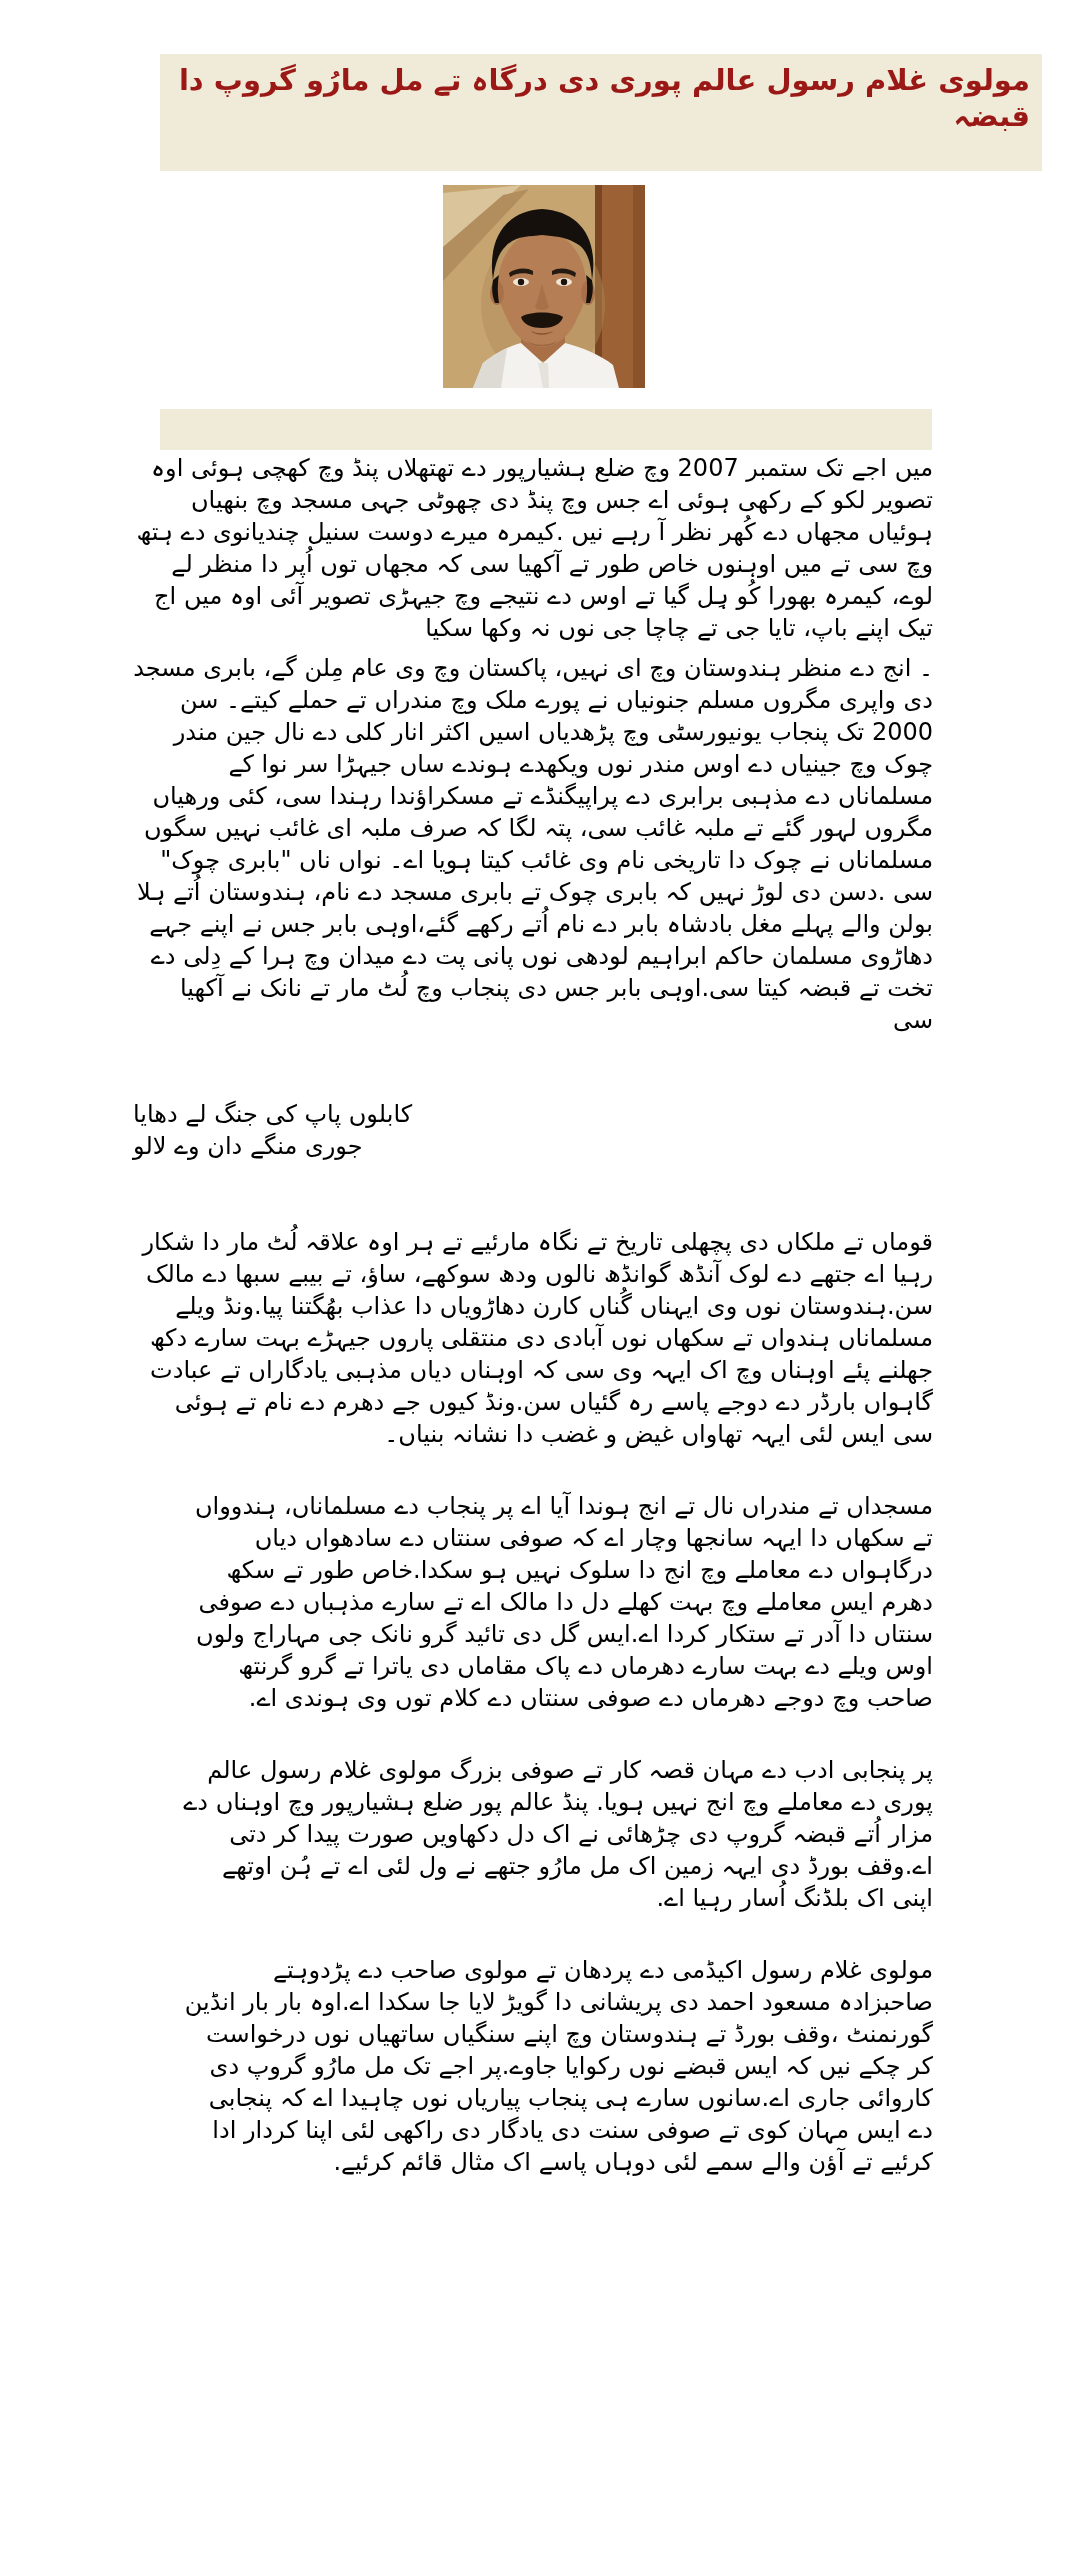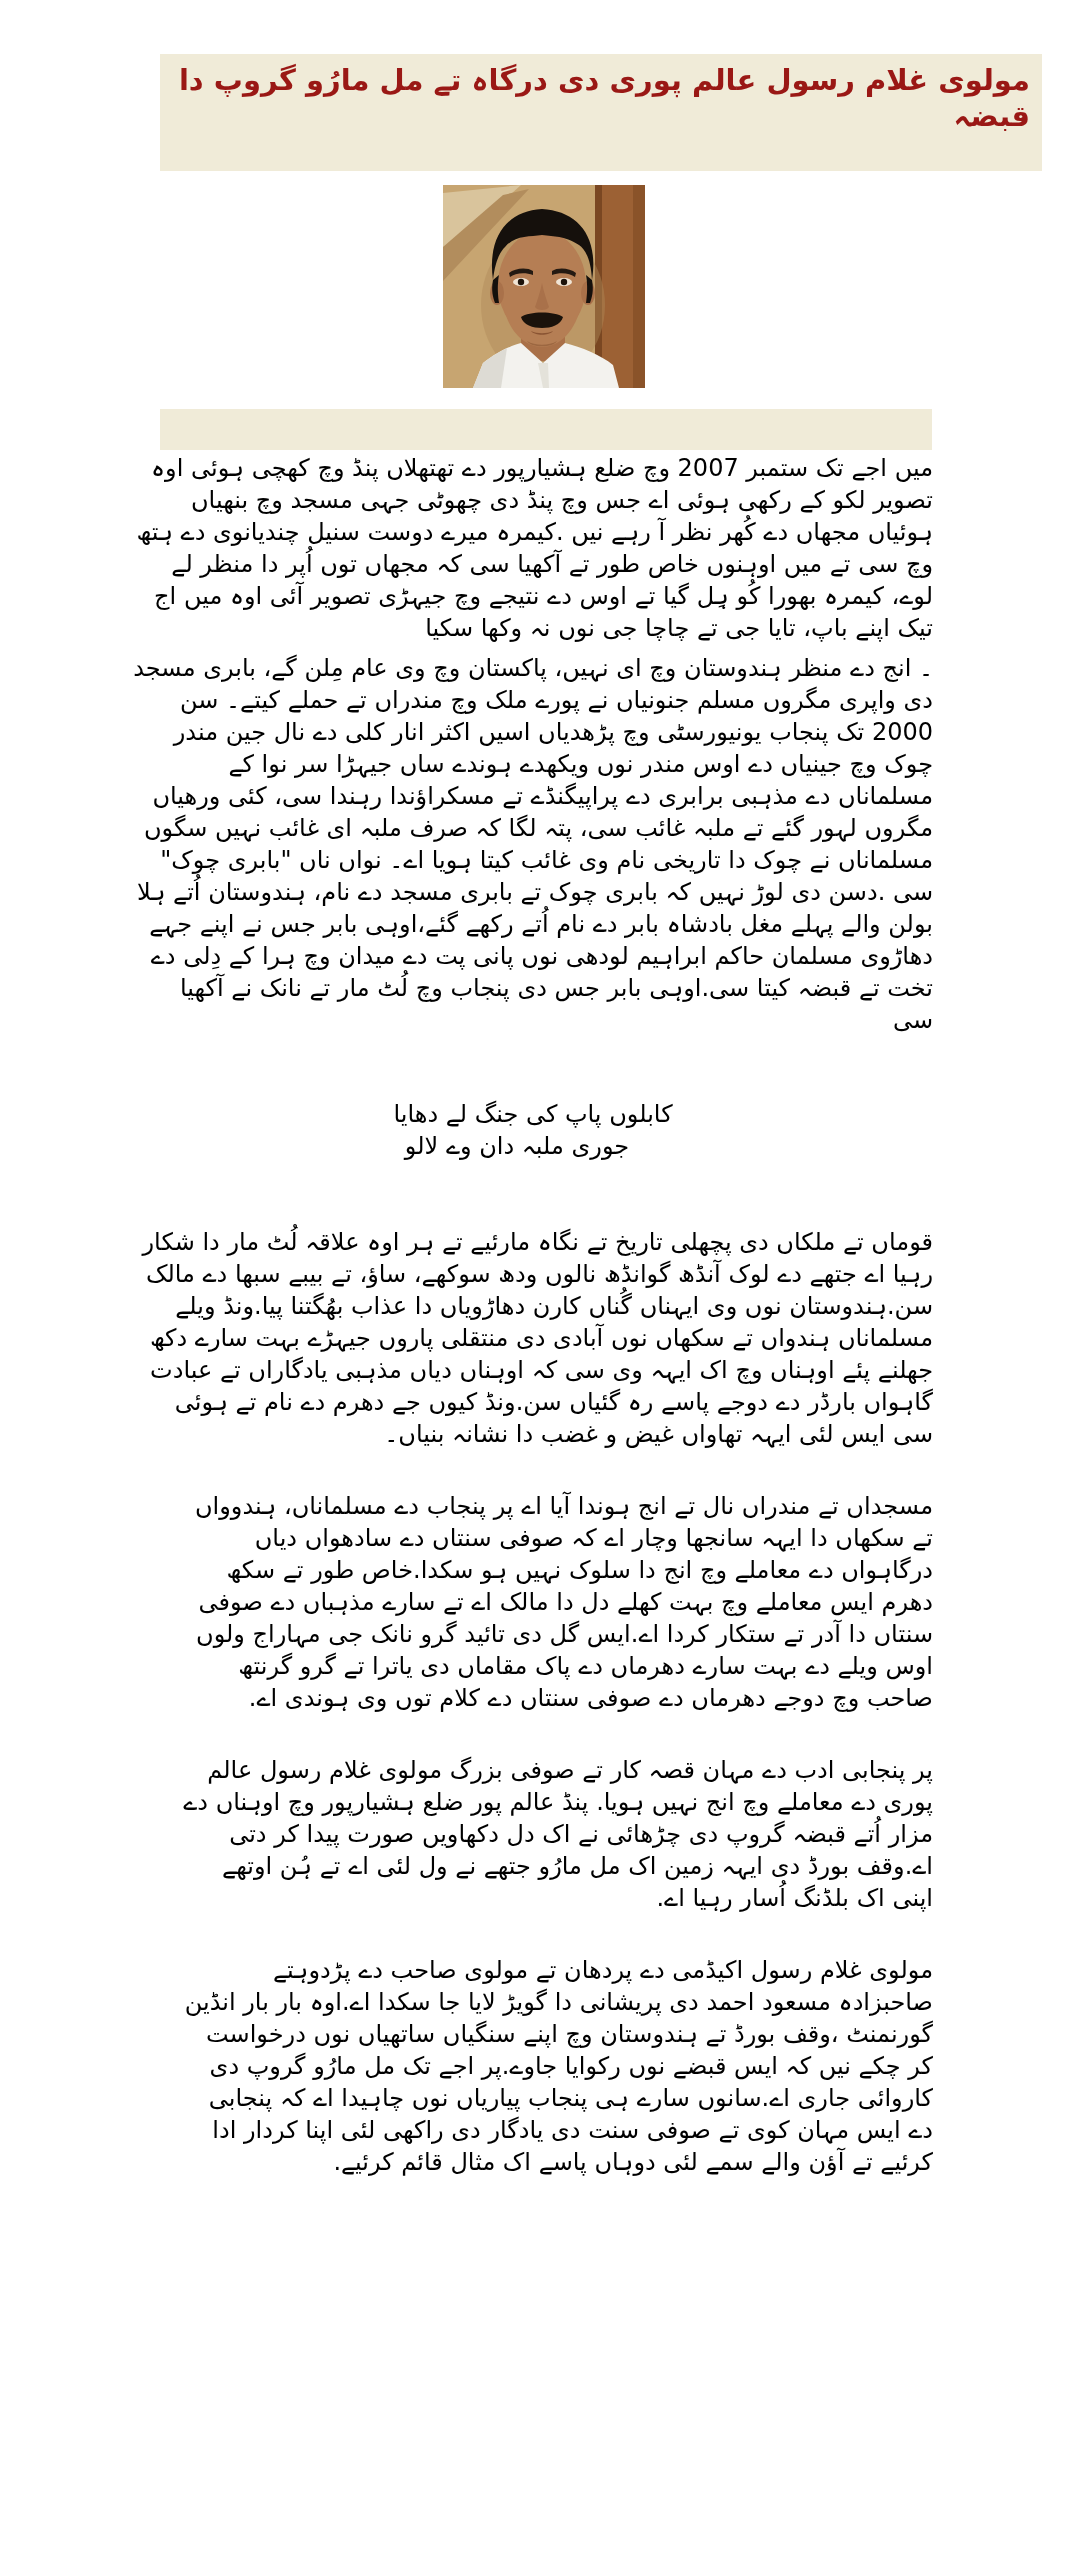--- a/index.html
+++ b/index.html
@@ -58,21 +58,21 @@
     text-align: right;
     font-size: 24px;
     line-height: 32px;
     color: #000000;
   }
   .article-body p { margin: 0; }
   p.para-continuation { margin-top: 8px; }
   .poetry-couplet {
     margin-top: 62px;
     direction: rtl;
-    text-align: center;
+    text-align: left;
   }
   .couplet-line { display: block; }
   .couplet-line.second { padding-right: 32px; }
   p.para-after-couplet { margin-top: 64px; }
   p.para-gap { margin-top: 40px; margin-left: 48px; }
 </style>
 </head>
 <body>
 
 <div class="page">
@@ -131,21 +131,21 @@
   </div>
 
   <div class="divider-bar"></div>
 
   <div class="article-body">
     <p>میں اجے تک ستمبر 2007 وچ ضلع ہشیارپور دے تھتھلاں پنڈ وچ کھچی ہوئی اوہ تصویر لکو کے رکھی ہوئی اے جس وچ پنڈ دی چھوٹی جہی مسجد وچ بنھیاں ہوئیاں مجھاں دے کُھر نظر آ رہے نیں .کیمرہ میرے دوست سنیل چندیانوی دے ہتھ وچ سی تے میں اوہنوں خاص طور تے آکھیا سی کہ مجھاں توں اُپر دا منظر لے لوے، کیمرہ بھورا کُو ہِل گیا تے اوس دے نتیجے وچ جیہڑی تصویر آئی اوہ میں اج تیک اپنے باپ، تایا جی تے چاچا جی نوں نہ وکھا سکیا</p>
     <p class="para-continuation">۔ انج دے منظر ہندوستان وچ ای نہیں، پاکستان وچ وی عام مِلن گے، بابری مسجد دی واپری مگروں مسلم جنونیاں نے پورے ملک وچ مندراں تے حملے کیتے۔ سن 2000 تک پنجاب یونیورسٹی وچ پڑھدیاں اسیں اکثر انار کلی دے نال جین مندر چوک وچ جینیاں دے اوس مندر نوں ویکھدے ہوندے ساں جیہڑا سر نوا کے مسلماناں دے مذہبی برابری دے پراپیگنڈے تے مسکراؤندا رہندا سی، کئی ورھیاں مگروں لہور گئے تے ملبہ غائب سی، پتہ لگا کہ صرف ملبہ ای غائب نہیں سگوں مسلماناں نے چوک دا تاریخی نام وی غائب کیتا ہویا اے۔ نواں ناں "بابری چوک" سی .دسن دی لوڑ نہیں کہ بابری چوک تے بابری مسجد دے نام، ہندوستان اُتے ہلا بولن والے پہلے مغل بادشاہ بابر دے نام اُتے رکھے گئے،اوہی بابر جس نے اپنے جہے دھاڑوی مسلمان حاکم ابراہیم لودھی نوں پانی پت دے میدان وچ ہرا کے دِلی دے تخت تے قبضہ کیتا سی.اوہی بابر جس دی پنجاب وچ لُٹ مار تے نانک نے آکھیا سی</p>
 
     <div class="poetry-couplet">
       <span class="couplet-line">کابلوں پاپ کی جنگ لے دھایا</span>
-      <span class="couplet-line second">جوری ملبہ دان وے لالو</span>
+      <span class="couplet-line second">جوری منگے دان وے لالو</span>
     </div>
 
     <p class="para-after-couplet">قوماں تے ملکاں دی پچھلی تاریخ تے نگاہ مارئیے تے ہر اوہ علاقہ لُٹ مار دا شکار رہیا اے جتھے دے لوک آنڈھ گوانڈھ نالوں ودھ سوکھے، ساؤ، تے بیبے سبھا دے مالک سن.ہندوستان نوں وی ایہناں گُناں کارن دھاڑویاں دا عذاب بھُگتنا پیا.ونڈ ویلے مسلماناں ہندواں تے سکھاں نوں آبادی دی منتقلی پاروں جیہڑے بہت سارے دکھ جھلنے پئے اوہناں وچ اک ایہہ وی سی کہ اوہناں دیاں مذہبی یادگاراں تے عبادت گاہواں بارڈر دے دوجے پاسے رہ گئیاں سن.ونڈ کیوں جے دھرم دے نام تے ہوئی سی ایس لئی ایہہ تھاواں غیض و غضب دا نشانہ بنیاں۔</p>
     <p class="para-gap">مسجداں تے مندراں نال تے انج ہوندا آیا اے پر پنجاب دے مسلماناں، ہندوواں تے سکھاں دا ایہہ سانجھا وچار اے کہ صوفی سنتاں دے سادھواں دیاں درگاہواں دے معاملے وچ انج دا سلوک نہیں ہو سکدا.خاص طور تے سکھ دھرم ایس معاملے وچ بہت کھلے دل دا مالک اے تے سارے مذہباں دے صوفی سنتاں دا آدر تے ستکار کردا اے.ایس گل دی تائید گرو نانک جی مہاراج ولوں اوس ویلے دے بہت سارے دھرماں دے پاک مقاماں دی یاترا تے گرو گرنتھ صاحب وچ دوجے دھرماں دے صوفی سنتاں دے کلام توں وی ہوندی اے.</p>
     <p class="para-gap">پر پنجابی ادب دے مہان قصہ کار تے صوفی بزرگ مولوی غلام رسول عالم پوری دے معاملے وچ انج نہیں ہویا. پنڈ عالم پور ضلع ہشیارپور وچ اوہناں دے مزار اُتے قبضہ گروپ دی چڑھائی نے اک دل دکھاویں صورت پیدا کر دتی اے.وقف بورڈ دی ایہہ زمین اک مل مارُو جتھے نے ول لئی اے تے ہُن اوتھے اپنی اک بلڈنگ اُسار رہیا اے.</p>
     <p class="para-gap">مولوی غلام رسول اکیڈمی دے پردھان تے مولوی صاحب دے پڑدوہتے صاحبزادہ مسعود احمد دی پریشانی دا گویڑ لایا جا سکدا اے.اوہ بار بار انڈین گورنمنٹ ،وقف بورڈ تے ہندوستان وچ اپنے سنگیاں ساتھیاں نوں درخواست کر چکے نیں کہ ایس قبضے نوں رکوایا جاوے.پر اجے تک مل مارُو گروپ دی کاروائی جاری اے.سانوں سارے ہی پنجاب پیاریاں نوں چاہیدا اے کہ پنجابی دے ایس مہان کوی تے صوفی سنت دی یادگار دی راکھی لئی اپنا کردار ادا کرئیے تے آؤن والے سمے لئی دوہاں پاسے اک مثال قائم کرئیے.</p>
   </div>
 
 </div>
 

